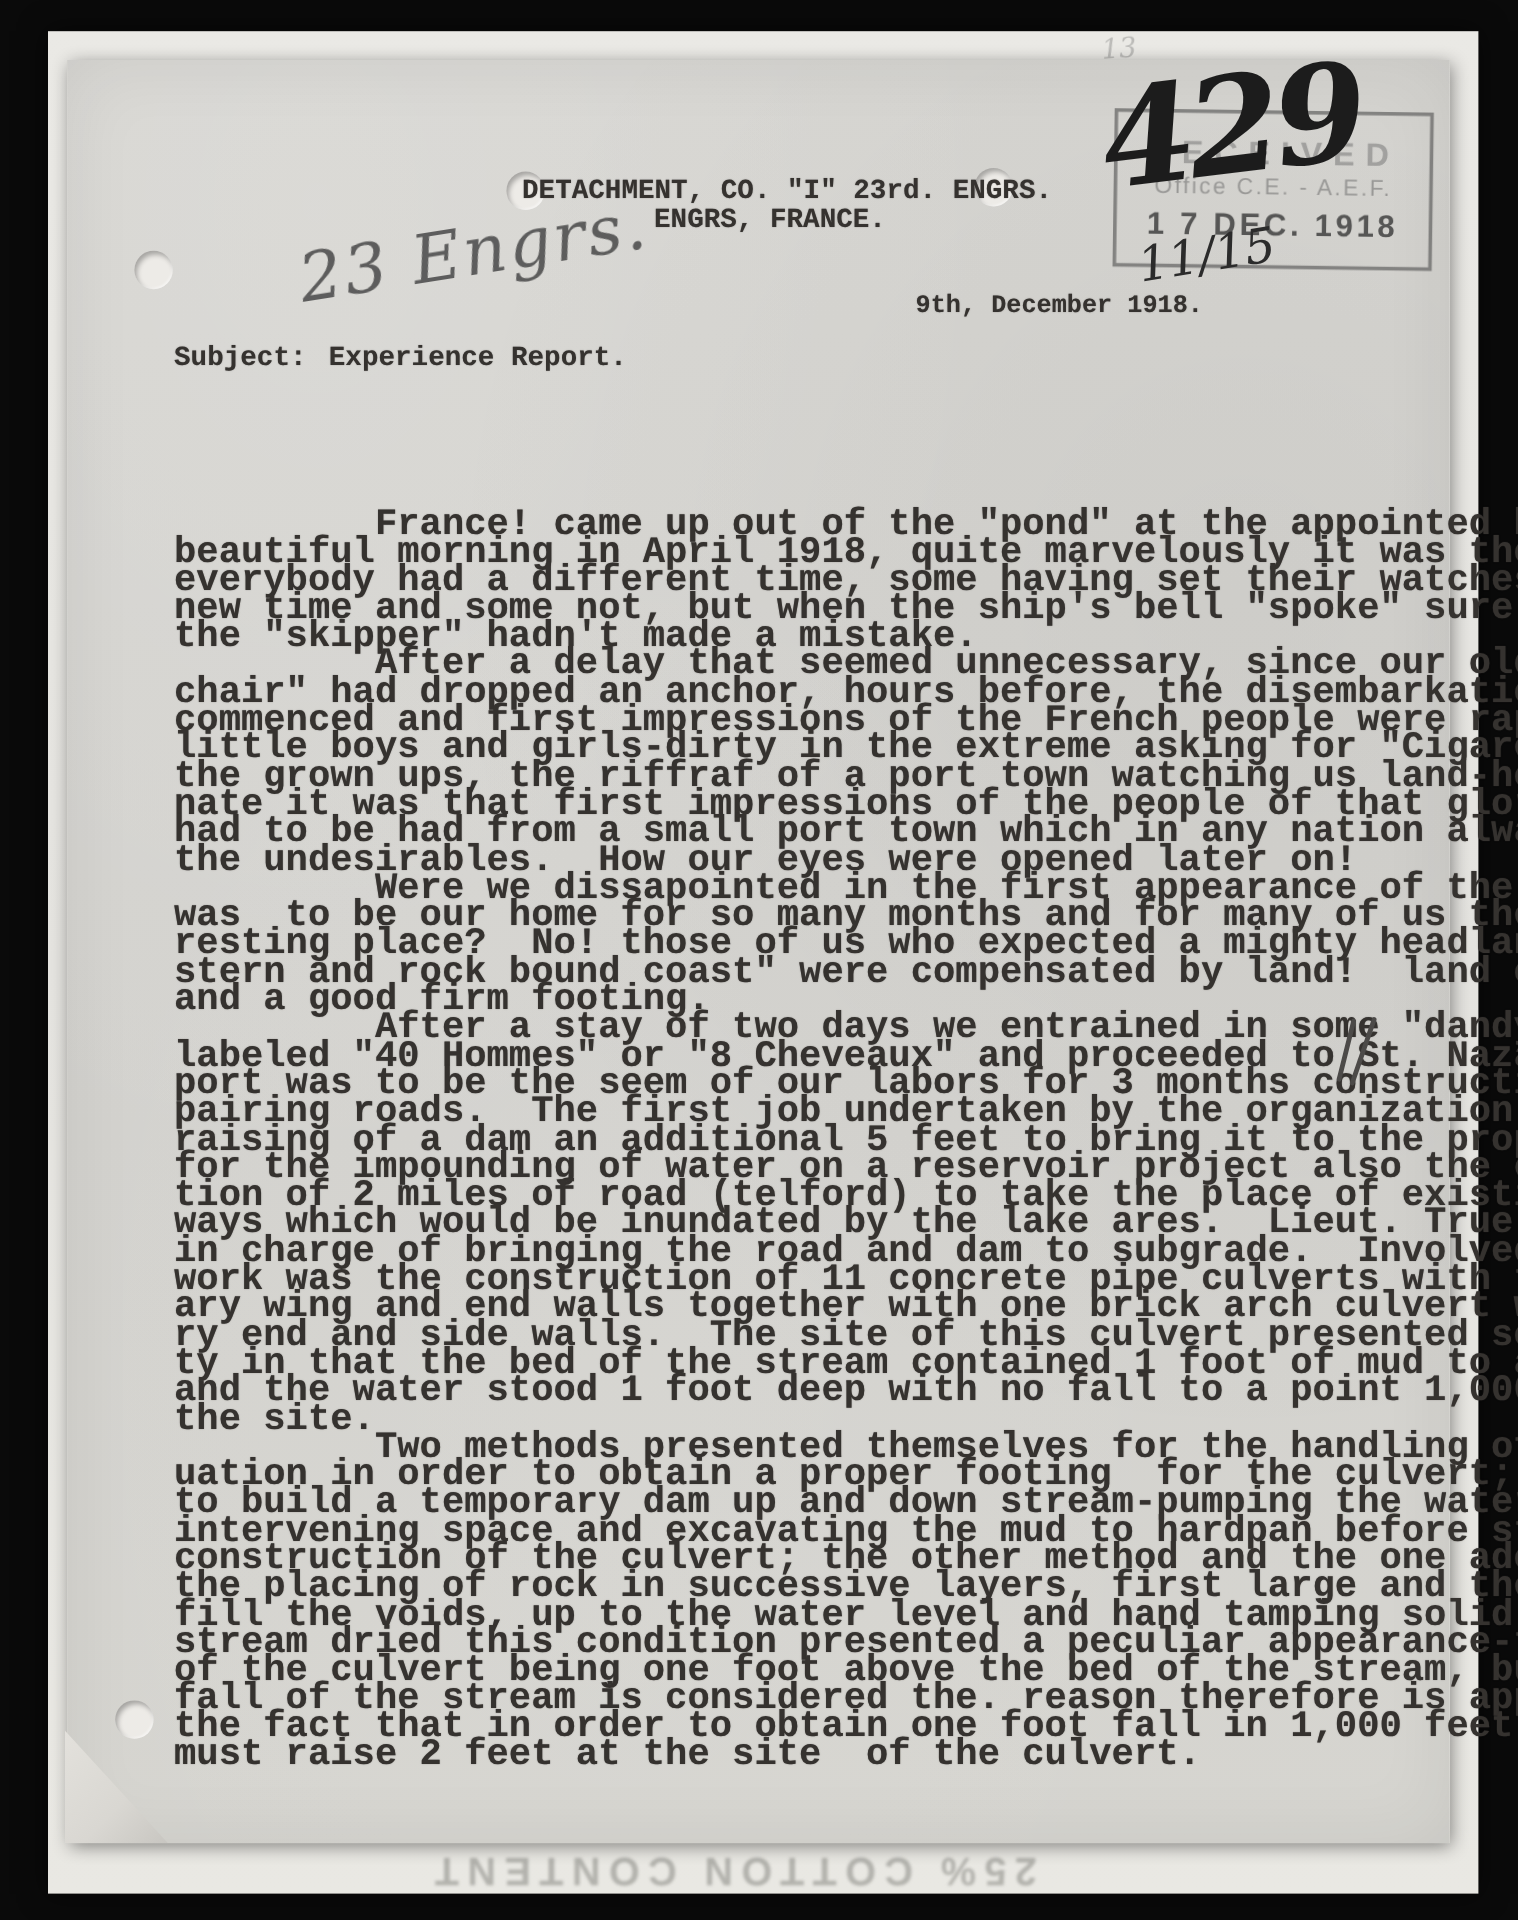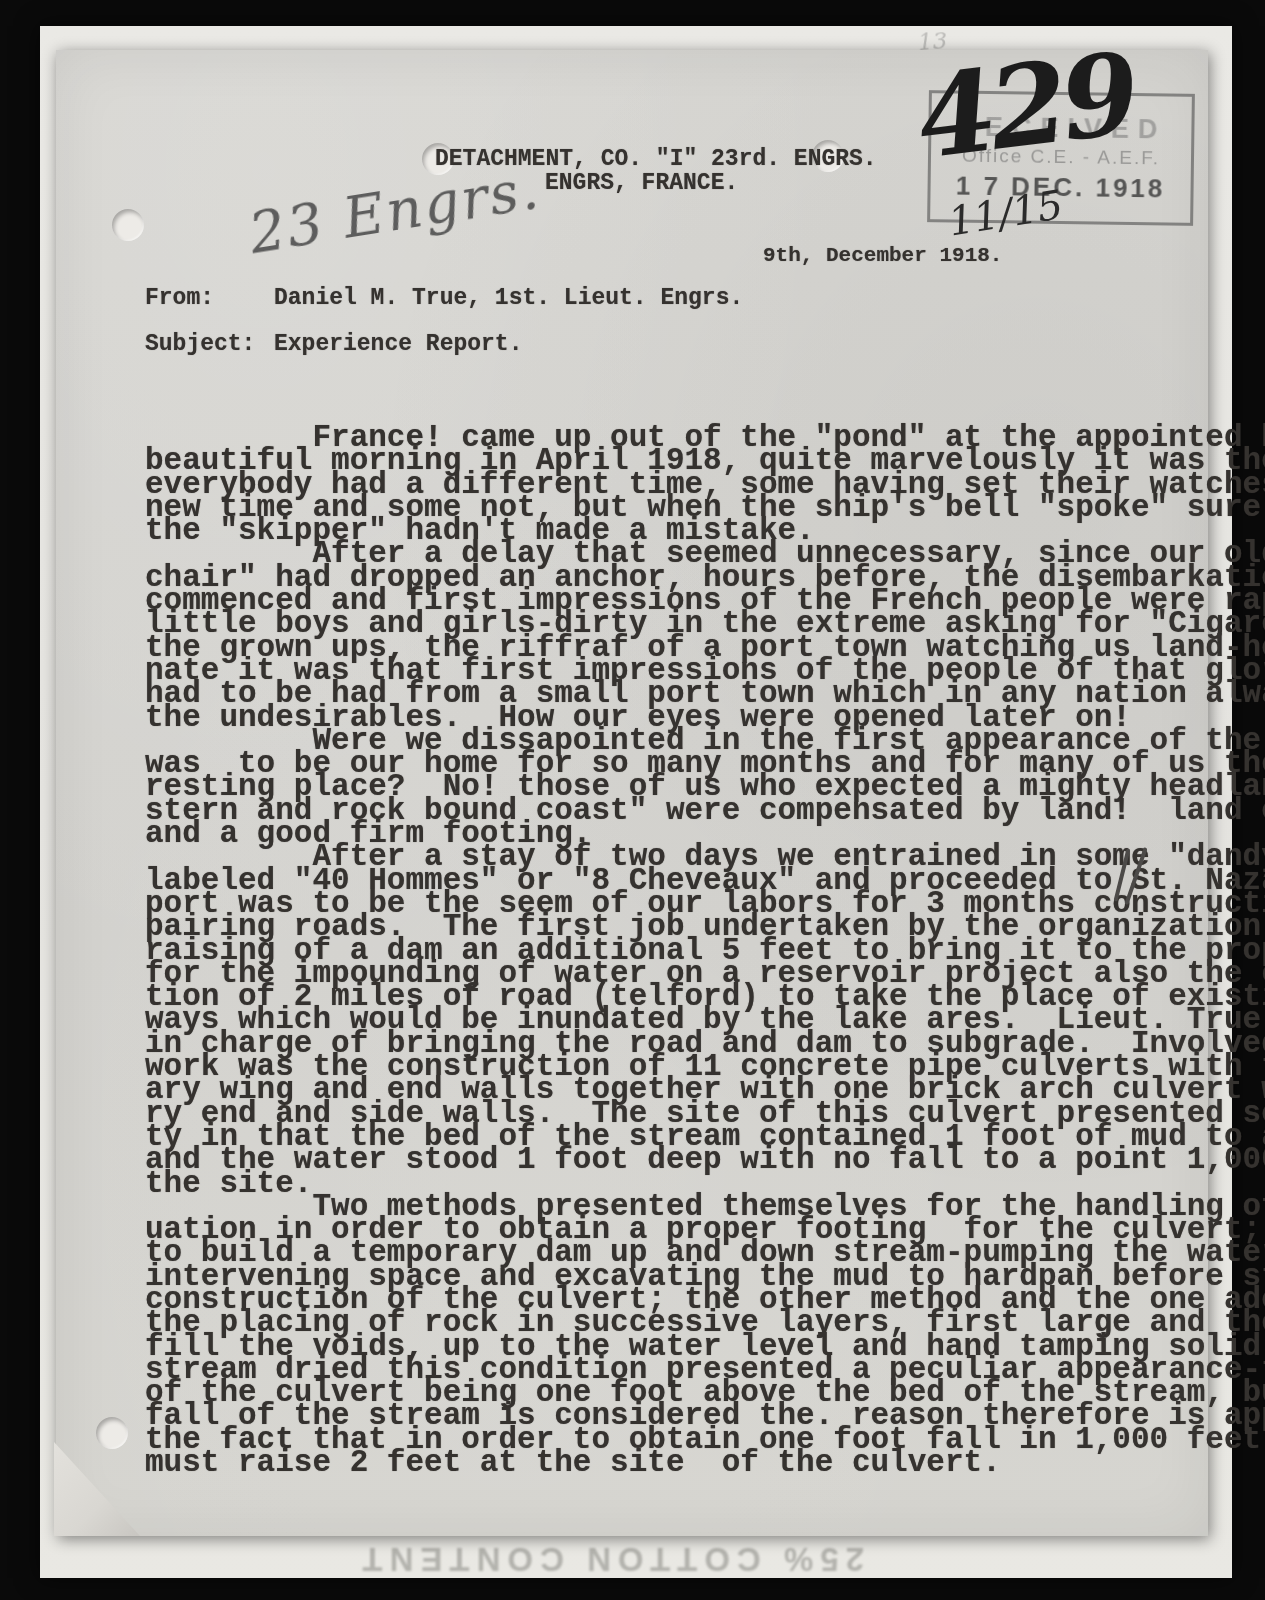--- a/index.html
+++ b/index.html
@@ -123,23 +123,20 @@
     </div>
 
     <div class="hw hw-429">429</div>
     <div class="hw hw-fraction">11/15</div>
     <div class="hw hw-unit">23 Engrs.</div>
 
     <div class="tw date-line">9th, December 1918.</div>
 
     <div class="meta tw">
       <div class="row">
-        <span class="label">From:</span><span>Daniel M. True, 1st. Lieut. Engrs.</span>
-      </div>
-      <div class="row">
         <span class="label">Subject:</span><span>Experience Report.</span>
       </div>
     </div>
 
     <div class="body-text tw">
       <p>         France! came up out of the "pond" at the appointed hour, one
 beautiful morning in April 1918, quite marvelously it was thought as
 everybody had a different time, some having set their watches to the
 new time and some not, but when the ship's bell "spoke" sure enough
 the "skipper" hadn't made a mistake.</p>

